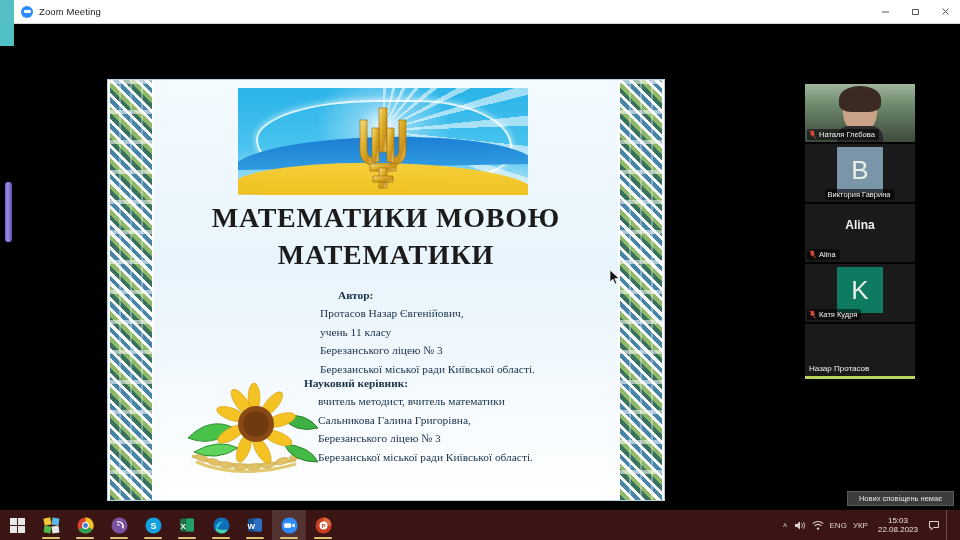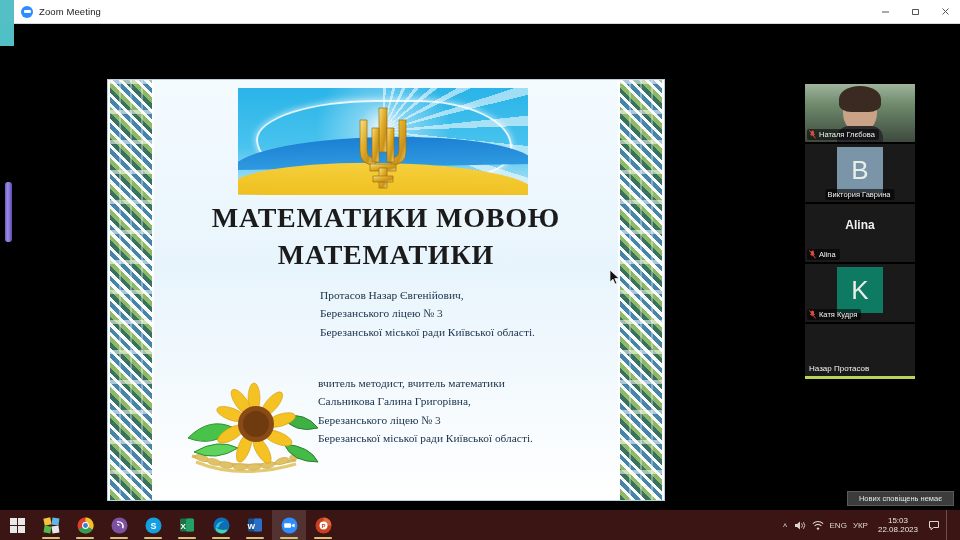--- a/index.html
+++ b/index.html
@@ -279,26 +279,29 @@
             </g>
           </svg>
         </div>
 
         <div id="slide-title">
           <div>МАТЕМАТИКИ МОВОЮ</div>
           <div>МАТЕМАТИКИ</div>
         </div>
 
         <div class="txtblock" id="author-block">
+          <div class="hdr">Автор:</div>
           <div>Протасов Назар Євгенійович,</div>
+          <div>учень 11 класу</div>
           <div>Березанського ліцею № 3</div>
           <div>Березанської міської ради Київської області.</div>
         </div>
 
         <div class="txtblock" id="advisor-block">
+          <div class="hdr" style="padding-left:0">Науковий керівник:</div>
           <div style="padding-left:14px">вчитель методист, вчитель математики</div>
           <div style="padding-left:14px">Сальникова Галина Григорівна,</div>
           <div style="padding-left:14px">Березанського ліцею № 3</div>
           <div style="padding-left:14px">Березанської міської ради Київської області.</div>
         </div>
 
         <svg id="sunflower" viewBox="0 0 140 110">
           <g>
             <path d="M6 74 q46 16 104 4" stroke="#d9bb5c" stroke-width="3" fill="none"></path>
             <path d="M10 80 q44 18 100 2" stroke="#e3c96f" stroke-width="3" fill="none"></path>

